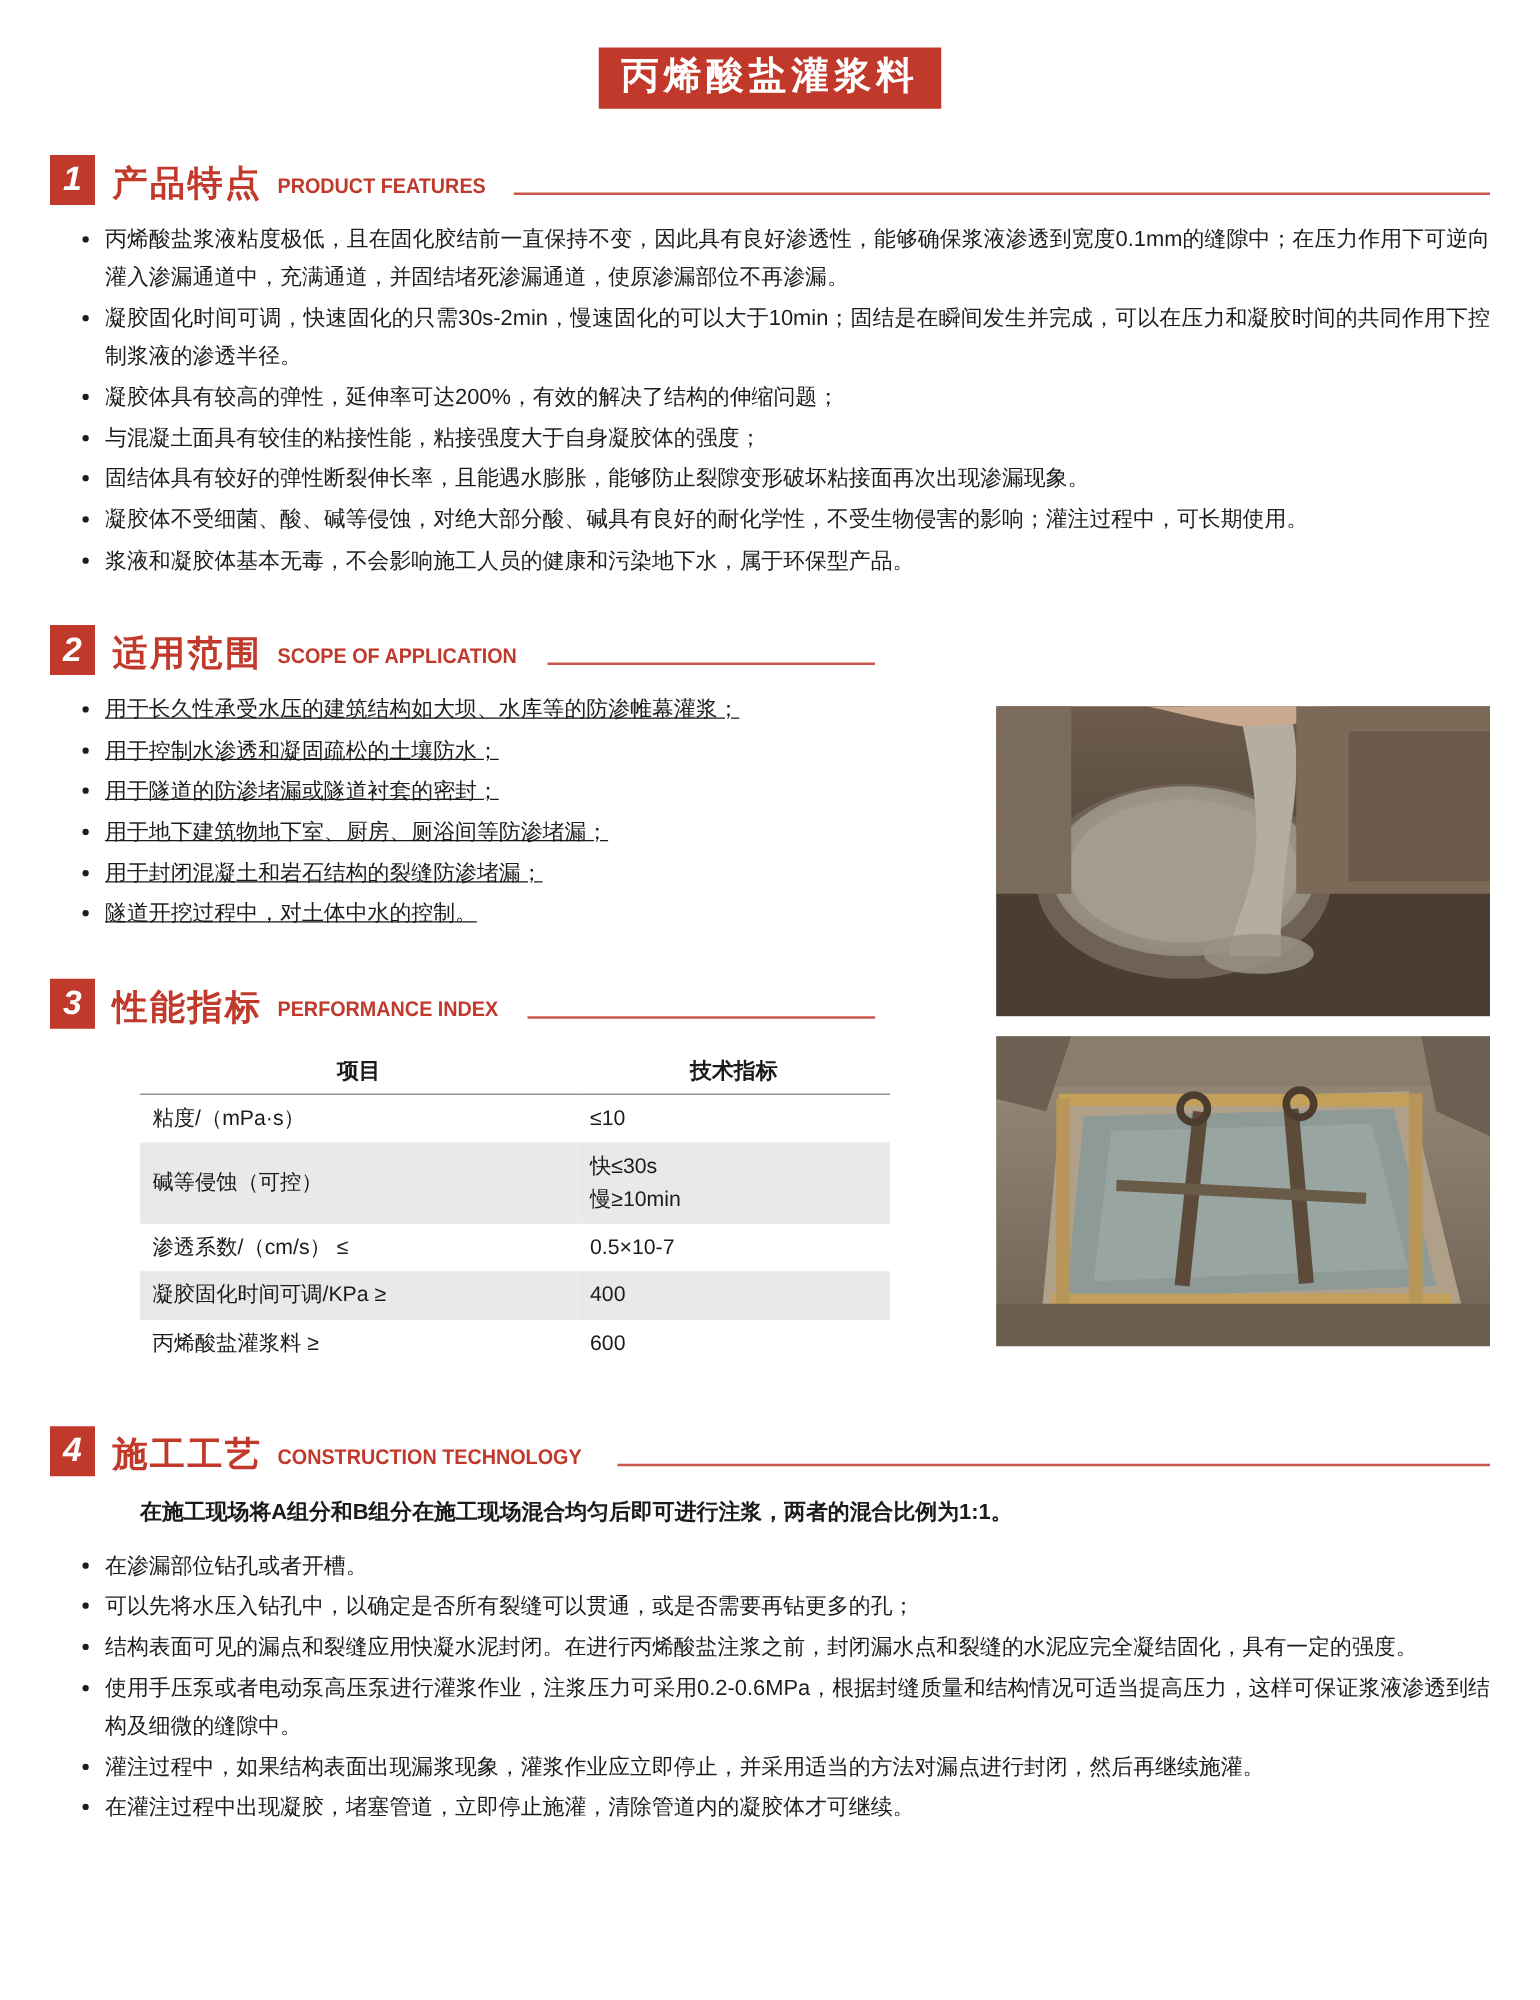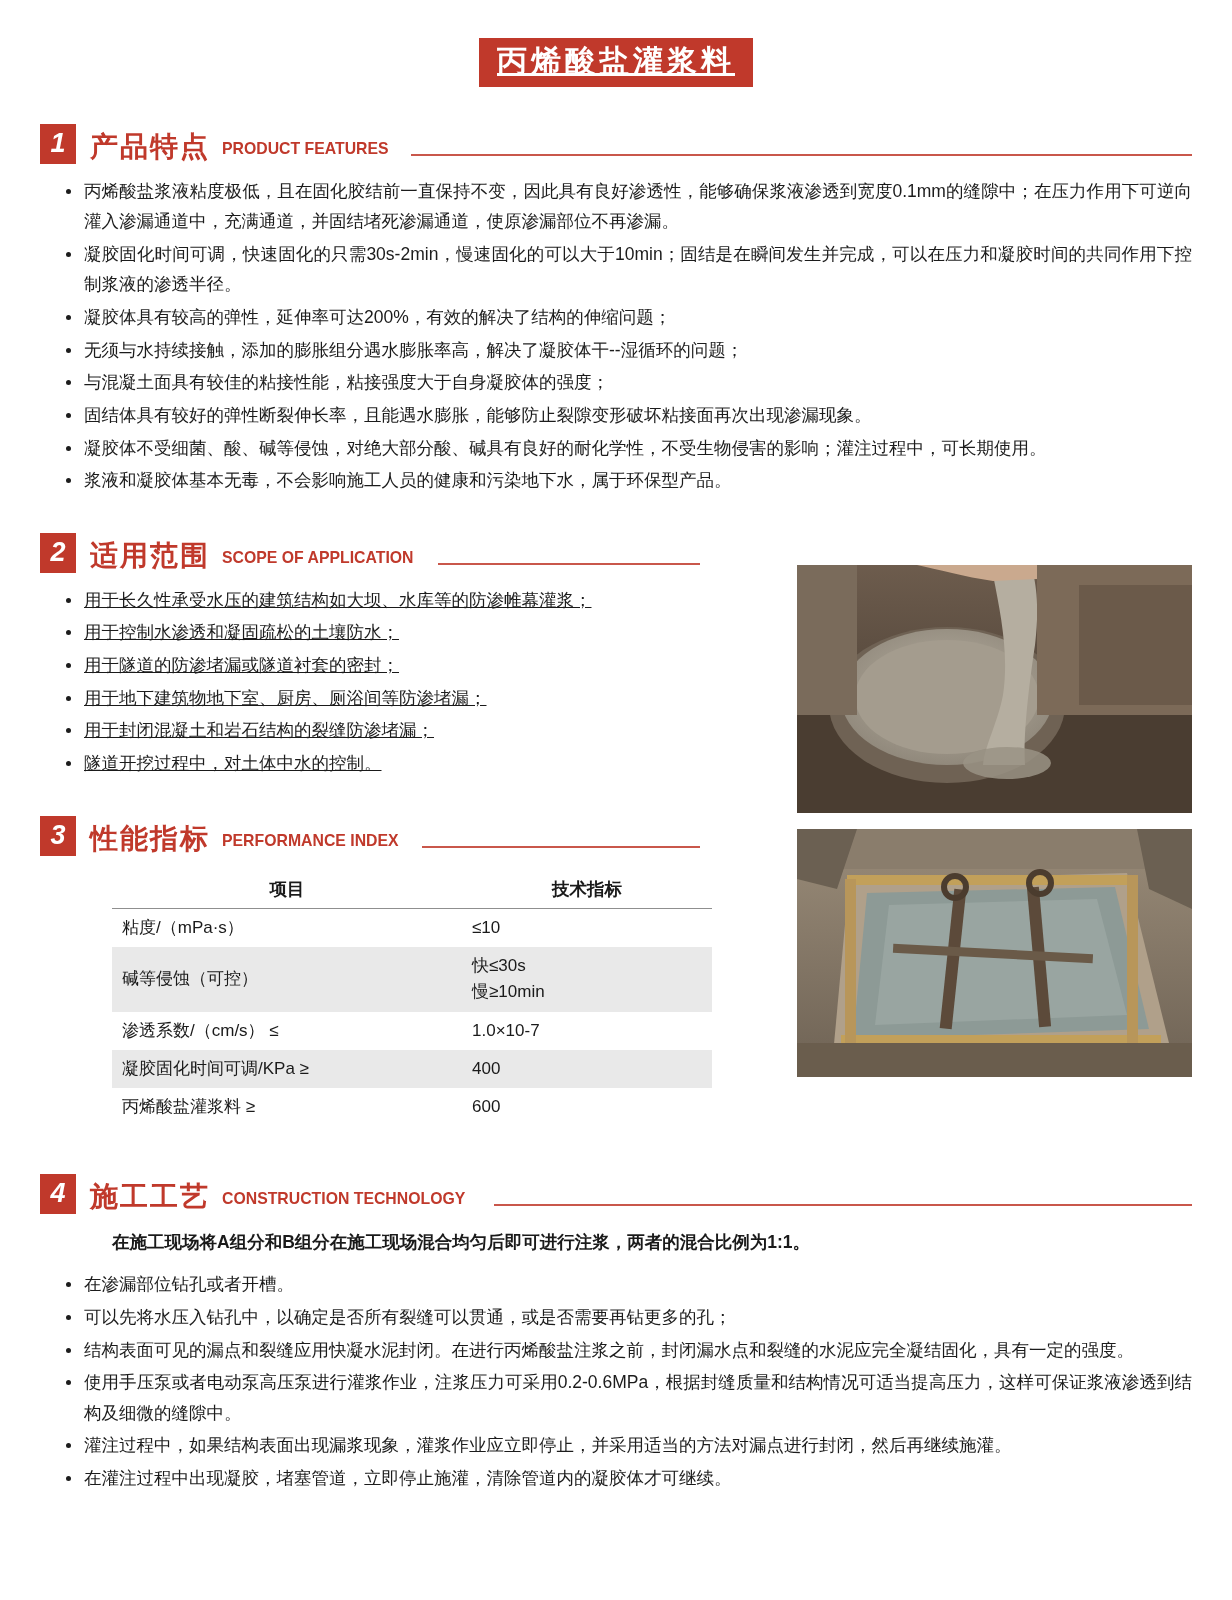--- a/index.html
+++ b/index.html
@@ -30,21 +30,20 @@
   }
   .doc-title {
     display: inline-block;
     background: #c0392b;
     color: #ffffff;
     font-size: 30px;
     font-weight: bold;
     letter-spacing: 4px;
     padding: 6px 18px 8px 18px;
     line-height: 1.15;
-    text-decoration: underline;
   }
 
   
   .section-head {
     display: flex;
     align-items: flex-end;
     margin-top: 30px;
     position: relative;
   }
   .sec-num {
@@ -229,21 +228,20 @@
   <div class="section-head">
     <div class="sec-num">1</div>
     <div class="sec-cn">产品特点</div>
     <div class="sec-en">PRODUCT FEATURES</div>
     <div class="sec-rule"></div>
   </div>
   <ul class="bullets">
     <li>丙烯酸盐浆液粘度极低，且在固化胶结前一直保持不变，因此具有良好渗透性，能够确保浆液渗透到宽度0.1mm的缝隙中；在压力作用下可逆向灌入渗漏通道中，充满通道，并固结堵死渗漏通道，使原渗漏部位不再渗漏。</li>
     <li>凝胶固化时间可调，快速固化的只需30s-2min，慢速固化的可以大于10min；固结是在瞬间发生并完成，可以在压力和凝胶时间的共同作用下控制浆液的渗透半径。</li>
     <li>凝胶体具有较高的弹性，延伸率可达200%，有效的解决了结构的伸缩问题；</li>
-    <li>无须与水持续接触，添加的膨胀组分遇水膨胀率高，解决了凝胶体干--湿循环的问题；</li>
     <li>与混凝土面具有较佳的粘接性能，粘接强度大于自身凝胶体的强度；</li>
     <li>固结体具有较好的弹性断裂伸长率，且能遇水膨胀，能够防止裂隙变形破坏粘接面再次出现渗漏现象。</li>
     <li>凝胶体不受细菌、酸、碱等侵蚀，对绝大部分酸、碱具有良好的耐化学性，不受生物侵害的影响；灌注过程中，可长期使用。</li>
     <li>浆液和凝胶体基本无毒，不会影响施工人员的健康和污染地下水，属于环保型产品。</li>
   </ul>
 
   <div class="section-head" style="width:660px;">
     <div class="sec-num">2</div>
     <div class="sec-cn">适用范围</div>
     <div class="sec-en">SCOPE OF APPLICATION</div>
@@ -278,21 +276,21 @@
         <td class="col1">粘度/（mPa·s）</td>
         <td>≤10</td>
       </tr>
       <tr class="shade">
         <td class="col1">碱等侵蚀（可控）</td>
         <td style="white-space:pre-line;">快≤30s
 慢≥10min</td>
       </tr>
       <tr>
         <td class="col1">渗透系数/（cm/s） ≤</td>
-        <td>1.0×10-7</td>
+        <td>0.5×10-7</td>
       </tr>
       <tr class="shade">
         <td class="col1">凝胶固化时间可调/KPa ≥</td>
         <td>400</td>
       </tr>
       <tr>
         <td class="col1">丙烯酸盐灌浆料 ≥</td>
         <td>600</td>
       </tr>
     </tbody>

